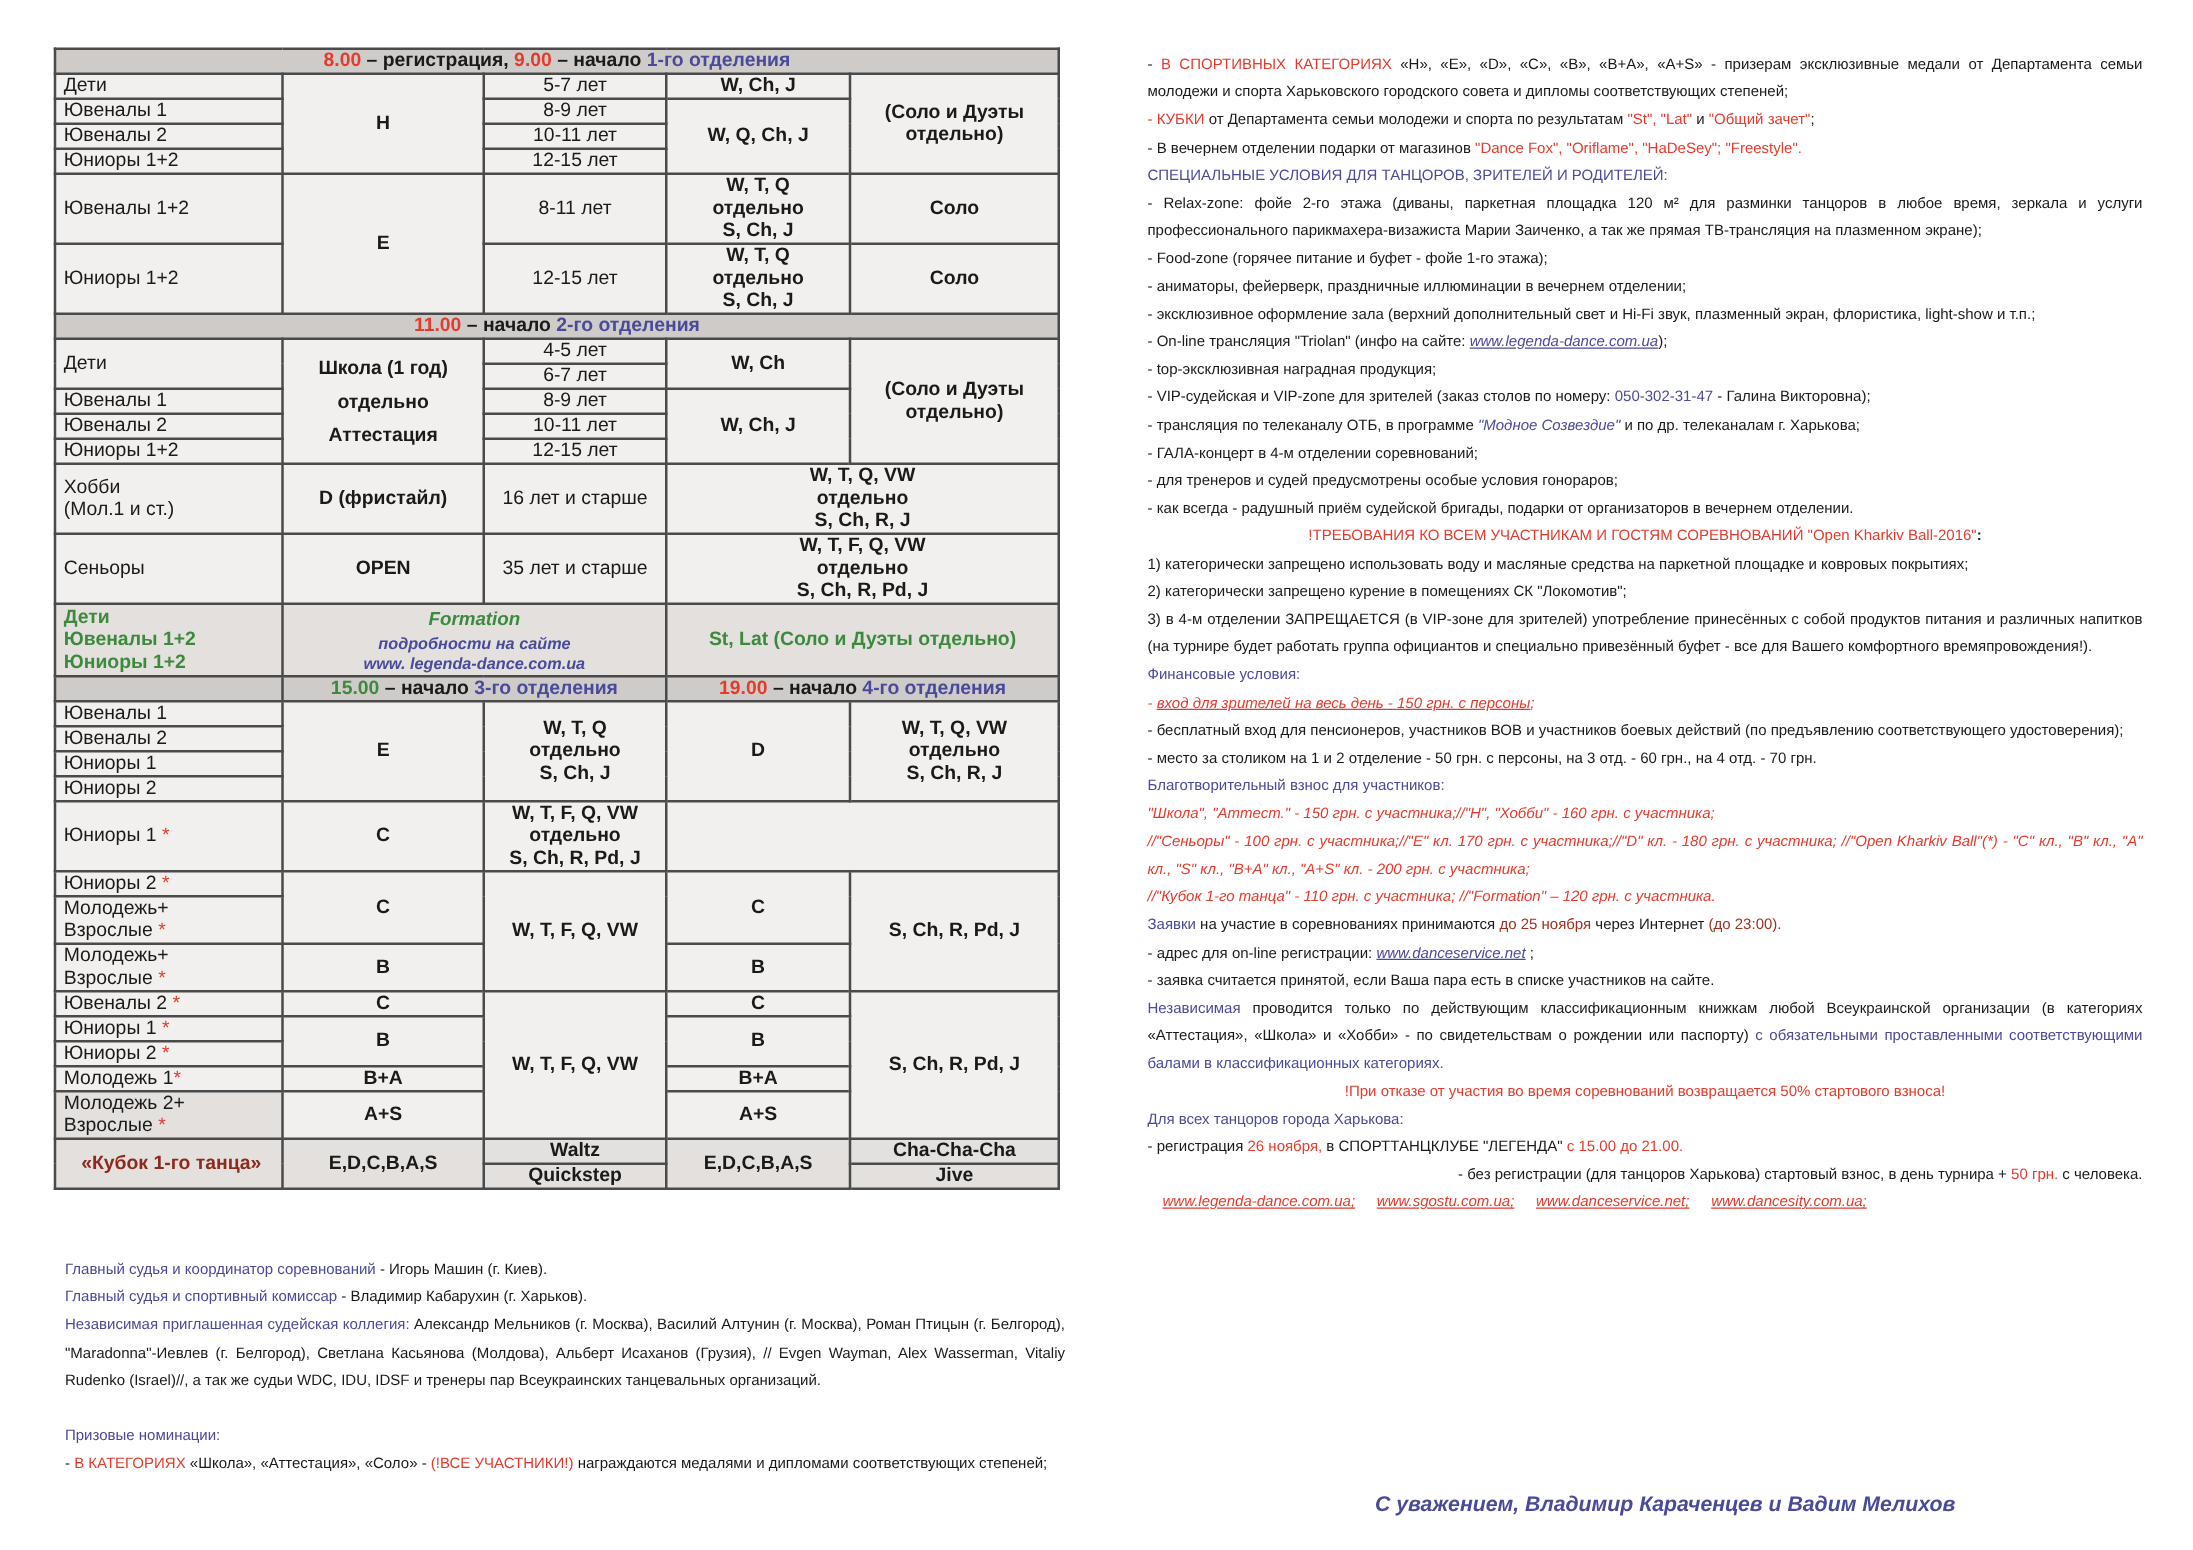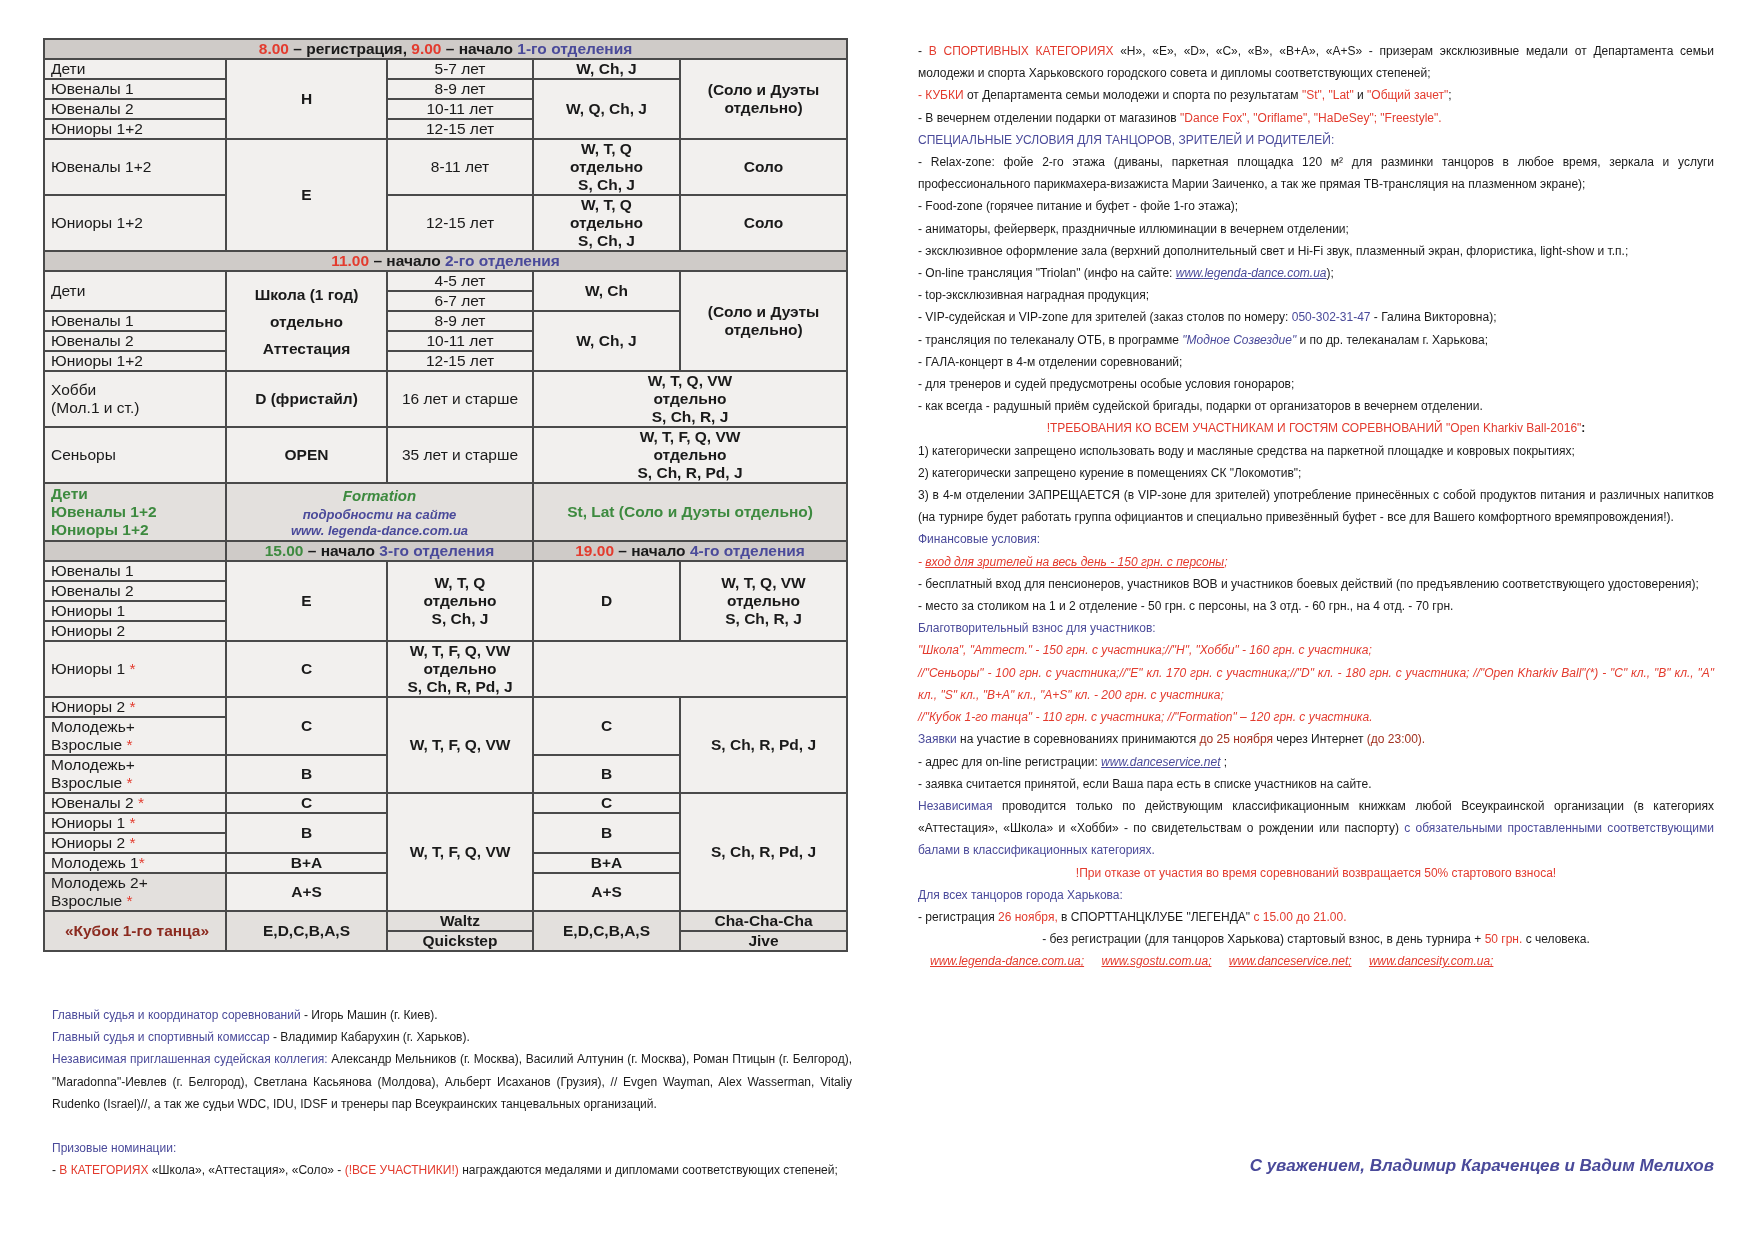--- a/index.html
+++ b/index.html
@@ -23,21 +23,21 @@
   .left-text{position:absolute;left:52px;top:986px;width:800px;}
   .right-text{position:absolute;left:918px;top:40px;width:796px;text-align:justify;}
   .p{margin:0;}
   .b{font-weight:bold;}
   .bl{color:#4a4a9a;}
   .rd{color:#e33b2e;}
   .br{color:#a1301f;}
   .it{font-style:italic;}
   .ul{text-decoration:underline;}
   .center{text-align:center;}
-  .sig{position:absolute;left:1100px;top:1156px;width:614px;text-align:right;font-style:italic;font-weight:bold;color:#4a4a9a;font-size:17px;}
+  .sig{position:absolute;left:1100px;top:1194px;width:614px;text-align:left;font-style:italic;font-weight:bold;color:#4a4a9a;font-size:17px;}
   .gap{height:22px;}
   .links span{margin-right:14px;}
 </style>
 </head>
 <body>
 
 <div class="tbl-wrap">
 <table class="sched">
   <colgroup>
     <col style="width:182px">
@@ -315,21 +315,21 @@
   <p class="p rd it">"Школа", "Аттест." - 150 грн. с участника;//"Н", "Хобби" - 160 грн. с участника;</p>
   <p class="p rd it">//"Сеньоры"  -  100  грн.  с  участника;//"E" кл. 170 грн.  с  участника;//"D"  кл.  -  180  грн.  с участника; //"Open Kharkiv Ball"(*) - "C" кл., "B" кл., "A" кл., "S" кл., "B+A" кл., "A+S" кл.  - 200 грн. с участника;</p>
   <p class="p rd it">//"Кубок 1-го танца" - 110 грн. с участника; //"Formation" – 120 грн. с участника.</p>
   <p class="p"><span class="bl">Заявки</span><span> на участие в соревнованиях принимаются </span><span class="br">до 25 ноября</span><span>   через Интернет </span><span class="br">(до 23:00)</span><span class="br">.</span></p>
   <p class="p"><span>- адрес для on-line регистрации: </span><span class="bl it ul">www.danceservice.net</span><span> ;</span></p>
   <p class="p">- заявка считается принятой, если Ваша пара есть в списке участников на сайте.</p>
   <p class="p"><span class="bl">Независимая</span><span> проводится только по действующим классификационным книжкам любой Всеукраинской организации (в категориях «Аттестация», «Школа» и «Хобби» - по свидетельствам о рождении или паспорту) </span><span class="bl">с обязательными проставленными соответствующими балами в классификационных категориях.</span></p>
   <p class="p center rd">!При отказе от участия во время соревнований возвращается 50% стартового взноса!</p>
   <p class="p bl">Для всех танцоров города Харькова:</p>
   <p class="p"><span>- регистрация </span><span class="rd">26 ноября,</span><span> в СПОРТТАНЦКЛУБЕ "ЛЕГЕНДА" </span><span class="rd">с 15.00 до 21.00.</span></p>
-  <p class="p" style="text-align:center"><span>- без регистрации (для танцоров Харькова) стартовый взнос, в день турнира + </span><span class="rd">50 грн.</span><span> с человека.</span></p>
+  <p class="p" style="text-align:right"><span>- без регистрации (для танцоров Харькова) стартовый взнос, в день турнира + </span><span class="rd">50 грн.</span><span> с человека.</span></p>
   <p class="p links rd it" style="text-align:left;padding-left:12px;">
     <span class="ul">www.legenda-dance.com.ua;</span>
     <span class="ul">www.sgostu.com.ua;</span>
     <span class="ul">www.danceservice.net;</span>
     <span class="ul">www.dancesity.com.ua;</span>
   </p>
 </div>
 
 <div class="sig">С уважением, Владимир Караченцев и Вадим Мелихов</div>
 

